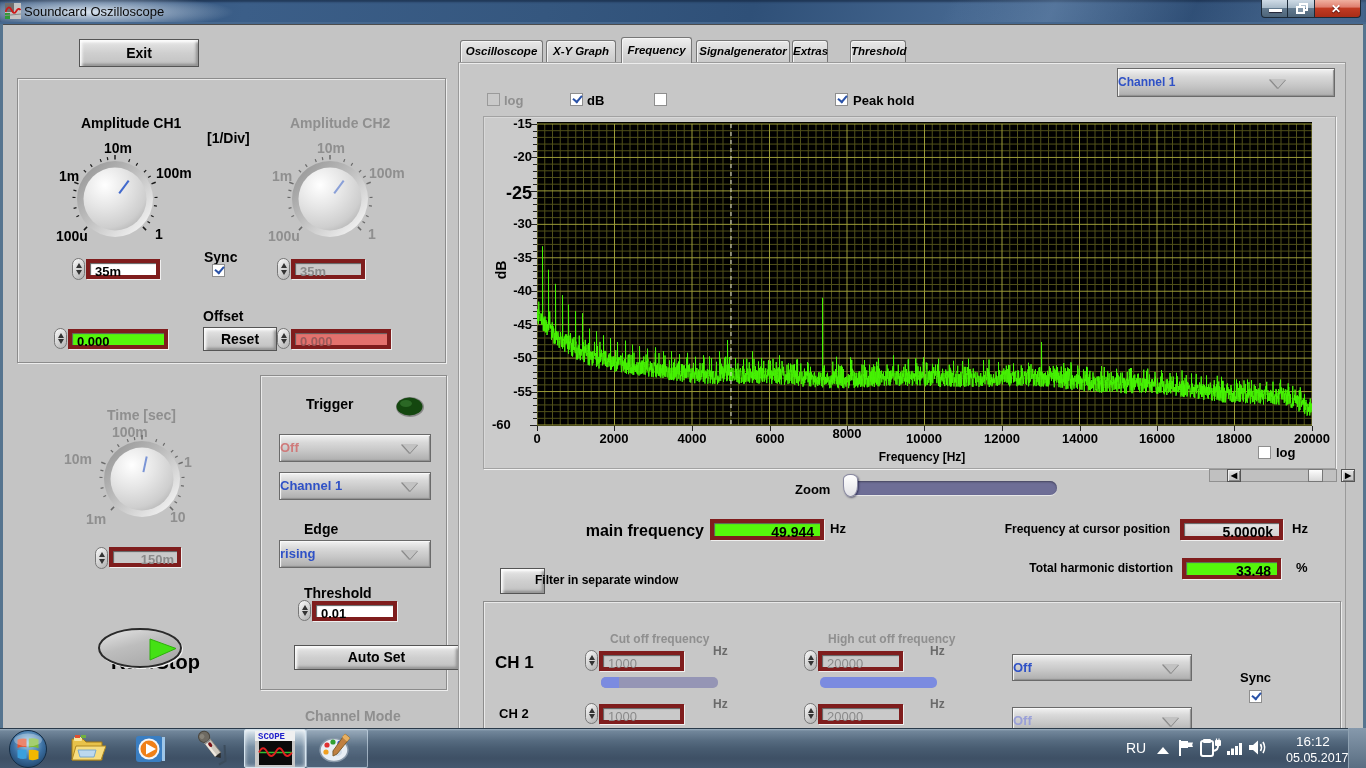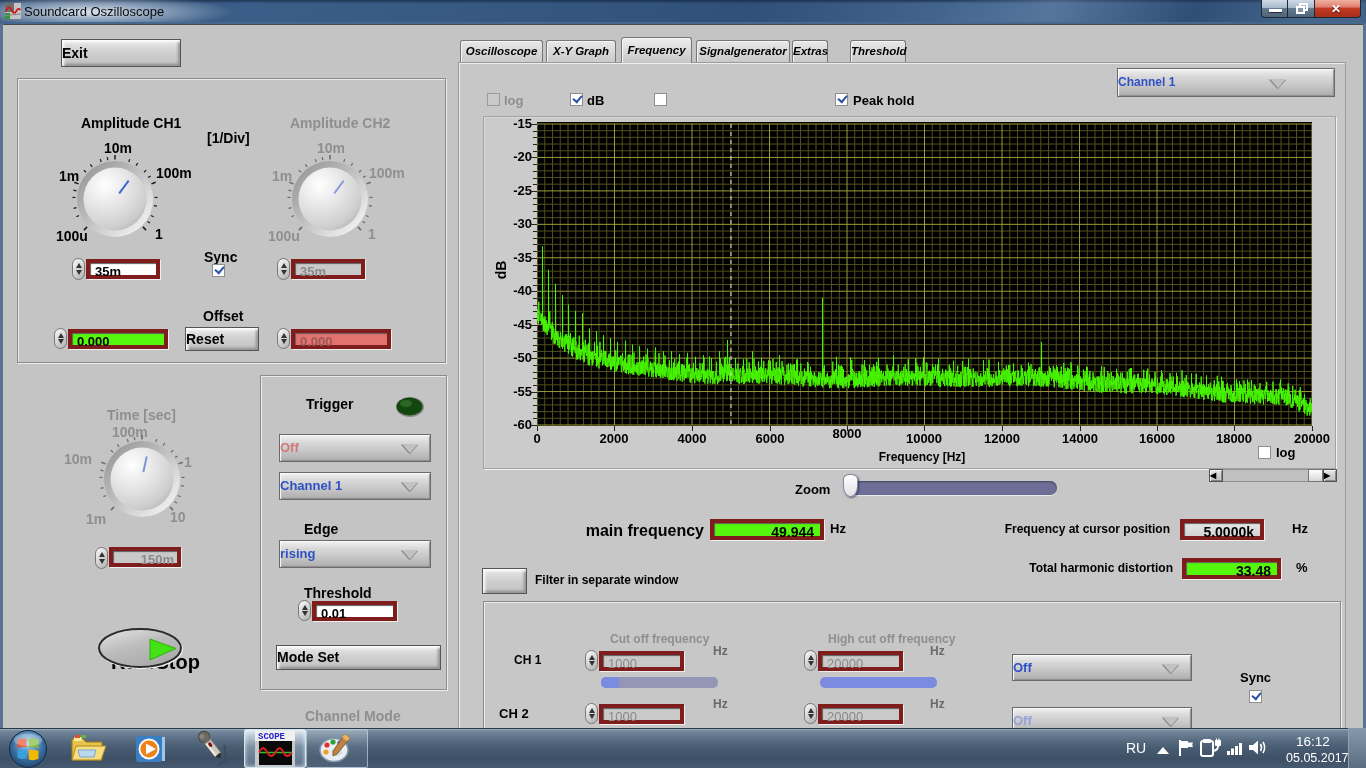--- a/index.html
+++ b/index.html
@@ -24,21 +24,21 @@
 .wbtn { position:absolute; top:0; height:18px; border:1px solid #1c2a38; border-top:none; background:linear-gradient(180deg,#cfdbe6 0%,#a8bac9 45%,#62798e 50%,#4e6579 100%); }
 .wbtn.min { left:0; width:27px; border-radius:0 0 0 4px; }
 .wbtn.max { left:27px; width:27px; border-left:none; }
 .wbtn.cls { left:54px; width:46px; border-left:none; border-radius:0 0 4px 0;
   background:linear-gradient(180deg,#f0b0a0 0%,#e08070 40%,#c03a22 50%,#a82d18 100%); }
 #client-rb { right:0; top:24px; width:3px; height:704px; background:#56748f; }
 #client-lb { left:0; top:24px; width:3px; height:704px; background:#56748f; }
 
 .lvbtn { position:absolute; background:linear-gradient(180deg,#f4f4f4 0%,#e2e2e2 12%,#cfcfcf 50%,#c4c4c4 88%,#b2b2b2 100%);
   border:1px solid #555; box-shadow:inset 2px 2px 3px #fdfdfd, inset -2px -2px 3px #909090;
-  color:#000; font-weight:bold; text-align:left; }
+  color:#000; font-weight:bold; text-align:center;margin-left:18px; }
 .groupbox { position:absolute; border:1px solid #8c8c8c;
   box-shadow:inset 1px 1px 0 #e9e9e9, 1px 1px 0 #ededed; }
 .dd { position:absolute; background:linear-gradient(180deg,#f2f2f2 0%,#d9d9d9 28%,#c6c6c6 62%,#adadad 100%);
   border:1px solid #6a6a6a; box-shadow:inset 1px 1px 1px #fafafa, inset -1px -1px 1px #8f8f8f;
   font-weight:bold; }
 .dd .tri { position:absolute; right:12px; top:50%; margin-top:-4px; width:0; height:0;
   border-left:8px solid transparent; border-right:8px solid transparent; border-top:9px solid #c2c2c2;
   filter:drop-shadow(0 1px 0 #808080) drop-shadow(-1px 0 0 #9a9a9a); }
 .spin { position:absolute; width:13px; height:22px; border-radius:7px;
   background:linear-gradient(135deg,#fafafa, #b0b0b0); border:1px solid #777; }
@@ -248,21 +248,21 @@
   <ellipse cx="14.5" cy="10.5" rx="13" ry="9" fill="#14470f"></ellipse>
   <ellipse cx="11" cy="7.5" rx="6" ry="3.5" fill="#2e6b28" opacity="0.9"></ellipse>
 </svg>
 <div class="dd" style="left:279px;top:434px;width:152px;height:28px;font-size:13px;line-height:26px;color:#cf7a7a;">Off<div class="tri"></div></div>
 <div class="dd" style="left:279px;top:472px;width:152px;height:28px;font-size:13px;line-height:26px;color:#2f51c6;">Channel 1<div class="tri"></div></div>
 <div class="abs b" style="left:304px;top:521px;font-size:14px;">Edge</div>
 <div class="dd" style="left:279px;top:540px;width:152px;height:28px;font-size:13px;line-height:26px;color:#2f51c6;">rising<div class="tri"></div></div>
 <div class="abs b" style="left:304px;top:585px;font-size:14px;">Threshold</div>
 <div class="spin" style="left:298px;top:600px;height:21px;"></div>
 <div class="field" style="left:312px;top:601px;width:85px;height:20px;background:#fff;line-height:18px;padding-left:5px;">0.01</div>
-<div class="lvbtn" style="left:276px;top:645px;width:165px;height:25px;font-size:14px;line-height:23px;">Mode Set</div>
+<div class="lvbtn" style="left:276px;top:645px;width:165px;height:25px;font-size:14px;line-height:23px;">Auto Set</div>
 <div class="abs b" style="left:305px;top:708px;font-size:14px;color:#8f8f8f;">Channel Mode</div>
 
 <div class="abs" style="left:458px;top:62px;width:888px;height:666px;border:1px solid #9a9a9a;border-bottom:none;box-shadow:inset 1px 1px 0 #ececec;background:#c7c7c7;"></div>
 <div class="tab" style="left:460px;width:83px;line-height:21px;">Oscilloscope</div>
 <div class="tab" style="left:546px;width:70px;line-height:21px;">X-Y Graph</div>
 <div class="tab active" style="left:621px;width:71px;line-height:25px;">Frequency</div>
 <div class="tab" style="left:696px;width:94px;line-height:21px;">Signalgenerator</div>
 <div class="tab" style="left:792px;width:36px;line-height:21px;">Extras</div>
 <div class="tab" style="left:850px;width:56px;line-height:21px;">Threshold</div>
 
@@ -274,28 +274,28 @@
 <div class="abs b" style="left:671px;top:93px;font-size:13px;margin-top:44px;">auto-scale</div>
 <div class="cb chk" style="left:835px;top:93px;"></div>
 <div class="abs b" style="left:853px;top:93px;font-size:13px;">Peak hold</div>
 <div class="dd" style="left:1117px;top:68px;width:218px;height:29px;font-size:12px;line-height:27px;color:#2f51c6;">Channel 1<div class="tri" style="right:48px;"></div></div>
 
 <div class="abs" style="left:483px;top:116px;width:853px;height:353px;border:1px solid #a2a2a2;box-shadow:inset 1px 1px 0 #d8d8d8, 1px 1px 0 #f2f2f2;background:#cbcbcb;"></div>
 
 <div class="abs b" style="left:492px;top:262px;font-size:14px;transform:rotate(-90deg);">dB</div>
 <div class="abs b" style="left:492px;top:116px;width:40px;text-align:right;font-size:13px;">-15</div>
 <div class="abs b" style="left:492px;top:149px;width:40px;text-align:right;font-size:13px;">-20</div>
-<div class="abs b" style="left:492px;top:183px;width:40px;text-align:right;font-size:13px;">-25</div>
+<div class="abs b" style="left:492px;top:183px;width:40px;text-align:right;font-size:18px;">-25</div>
 <div class="abs b" style="left:492px;top:216px;width:40px;text-align:right;font-size:13px;">-30</div>
 <div class="abs b" style="left:492px;top:250px;width:40px;text-align:right;font-size:13px;">-35</div>
 <div class="abs b" style="left:492px;top:283px;width:40px;text-align:right;font-size:13px;">-40</div>
 <div class="abs b" style="left:492px;top:317px;width:40px;text-align:right;font-size:13px;">-45</div>
 <div class="abs b" style="left:492px;top:350px;width:40px;text-align:right;font-size:13px;">-50</div>
 <div class="abs b" style="left:492px;top:384px;width:40px;text-align:right;font-size:13px;">-55</div>
-<div class="abs b" style="left:492px;top:417px;width:40px;text-align:right;font-size:13px;">-60</div>
+<div class="abs b" style="left:492px;top:417px;width:40px;font-size:13px;">-60</div>
 <div class="abs b" style="left:497px;top:431px;width:80px;text-align:center;font-size:13px;">0</div>
 <div class="abs" style="left:537px;top:426px;width:1px;height:5px;background:#222;"></div>
 <div class="abs b" style="left:574px;top:431px;width:80px;text-align:center;font-size:13px;">2000</div>
 <div class="abs" style="left:614px;top:426px;width:1px;height:5px;background:#222;"></div>
 <div class="abs b" style="left:652px;top:431px;width:80px;text-align:center;font-size:13px;">4000</div>
 <div class="abs" style="left:692px;top:426px;width:1px;height:5px;background:#222;"></div>
 <div class="abs b" style="left:730px;top:431px;width:80px;text-align:center;font-size:13px;">6000</div>
 <div class="abs" style="left:770px;top:426px;width:1px;height:5px;background:#222;"></div>
 <div class="abs b" style="left:807px;top:426px;width:80px;text-align:center;font-size:13px;">8000</div>
 <div class="abs" style="left:847px;top:426px;width:1px;height:5px;background:#222;"></div>
@@ -529,34 +529,34 @@
 
 <div class="abs b" style="left:795px;top:482px;font-size:13px;">Zoom</div>
 <div class="abs" style="left:845px;top:481px;width:212px;height:14px;background:#6e6e96;border-radius:7px;box-shadow:inset 0 1px 2px #44445e, 0 1px 0 #e8e8e8;"></div>
 <div class="abs" style="left:843px;top:474px;width:15px;height:23px;background:linear-gradient(180deg,#ffffff,#e2e2e6);border:1px solid #8888a0;border-radius:7px 7px 7px 7px / 5px 5px 11px 11px;box-shadow:1px 1px 2px rgba(0,0,40,0.5);"></div>
 
 <div class="abs b" style="left:574px;top:522px;width:130px;text-align:right;font-size:16px;">main frequency</div>
 <div class="field" style="left:710px;top:519px;width:114px;height:21px;background:#55f70c;line-height:19px;text-align:right;padding-right:6px;font-size:14px;">49.944</div>
 <div class="abs b" style="left:830px;top:521px;font-size:13px;">Hz</div>
 
 <div class="abs b" style="left:1000px;top:522px;width:170px;text-align:right;font-size:12px;">Frequency at cursor position</div>
-<div class="field" style="left:1180px;top:519px;width:84px;height:21px;background:linear-gradient(180deg,#e6e6e6,#d2d2d2);line-height:19px;text-align:right;padding-right:6px;font-size:14px;">5.0000k</div>
+<div class="field" style="left:1180px;top:519px;width:103px;height:21px;background:linear-gradient(180deg,#e6e6e6,#d2d2d2);line-height:19px;text-align:right;padding-right:6px;font-size:14px;">5.0000k</div>
 <div class="abs b" style="left:1292px;top:521px;font-size:13px;">Hz</div>
 
 <div class="abs b" style="left:1023px;top:561px;width:150px;text-align:right;font-size:12px;">Total harmonic distortion</div>
 <div class="field" style="left:1182px;top:558px;width:99px;height:21px;background:#55f70c;line-height:19px;text-align:right;padding-right:6px;font-size:14px;">33.48</div>
 <div class="abs b" style="left:1296px;top:560px;font-size:13px;">%</div>
 
 <div class="lvbtn" style="left:482px;top:568px;width:45px;height:26px;"></div>
 <div class="abs b" style="left:535px;top:573px;font-size:12px;">Filter in separate window</div>
 
 <div class="groupbox" style="left:483px;top:601px;width:858px;height:160px;"></div>
 <div class="abs b" style="left:610px;top:632px;font-size:12px;color:#8f8f8f;">Cut off frequency</div>
 <div class="abs b" style="left:828px;top:632px;font-size:12px;color:#8f8f8f;">High cut off frequency</div>
-<div class="abs b" style="left:514px;top:653px;font-size:12px;">CH 1</div>
+<div class="abs b" style="left:495px;top:653px;font-size:17px;">CH 1</div>
 <div class="spin" style="left:585px;top:650px;height:21px;"></div>
 <div class="field" style="left:599px;top:651px;width:85px;height:20px;background:#c9c9c9;line-height:18px;padding-left:5px;color:#8a8a8a;font-weight:normal;">1000</div>
 <div class="abs b" style="left:713px;top:644px;font-size:12px;color:#6a6a6a;">Hz</div>
 <div class="abs" style="left:601px;top:677px;width:117px;height:11px;background:#9595b5;border-radius:5px;"></div>
 <div class="abs" style="left:601px;top:677px;width:18px;height:11px;background:#7b8be0;border-radius:5px 0 0 5px;"></div>
 <div class="spin" style="left:804px;top:650px;height:21px;"></div>
 <div class="field" style="left:818px;top:651px;width:85px;height:20px;background:#c9c9c9;line-height:18px;padding-left:5px;color:#8a8a8a;font-weight:normal;">20000</div>
 <div class="abs b" style="left:930px;top:644px;font-size:12px;color:#6a6a6a;">Hz</div>
 <div class="abs" style="left:820px;top:677px;width:117px;height:11px;background:#7b8be0;border-radius:5px;"></div>
 <div class="dd" style="left:1012px;top:654px;width:180px;height:27px;font-size:13px;line-height:25px;color:#2f51c6;">Off<div class="tri"></div></div>

